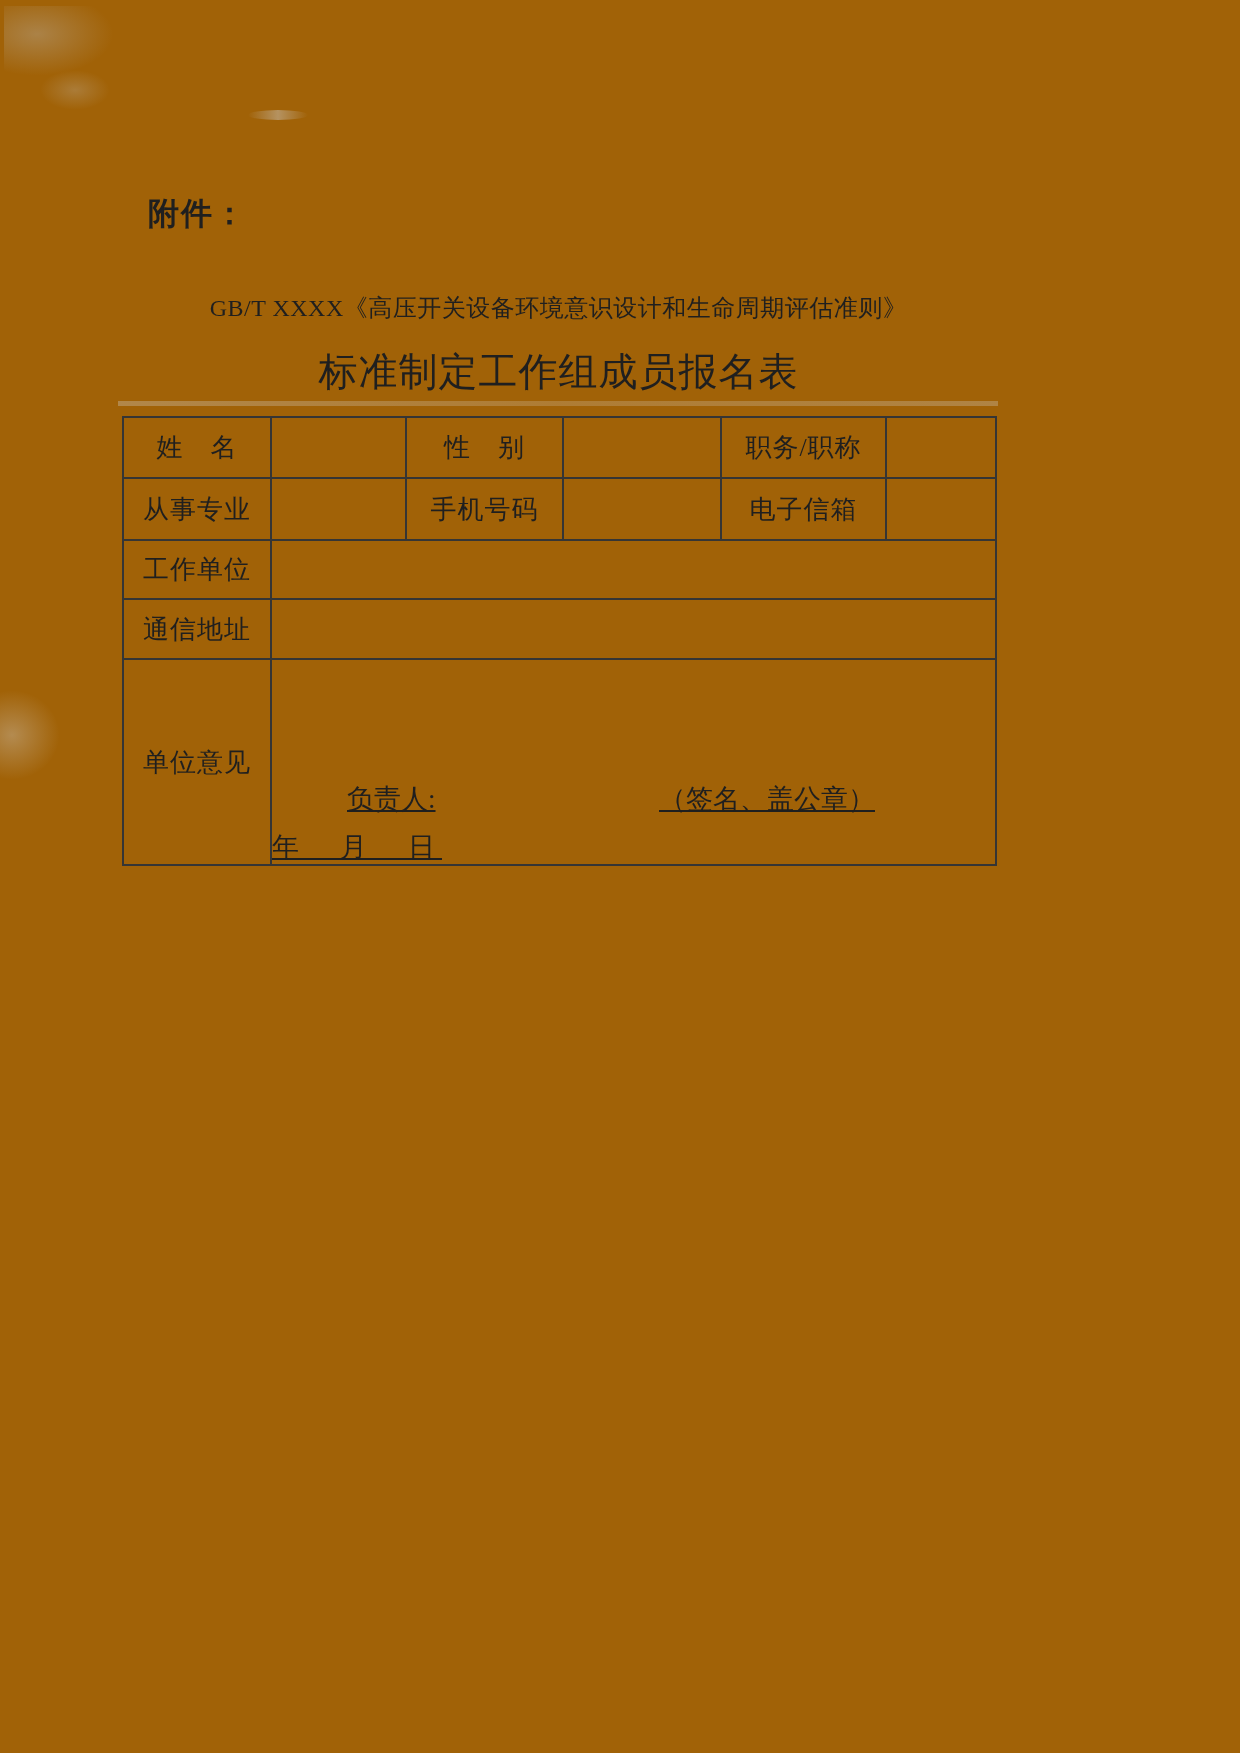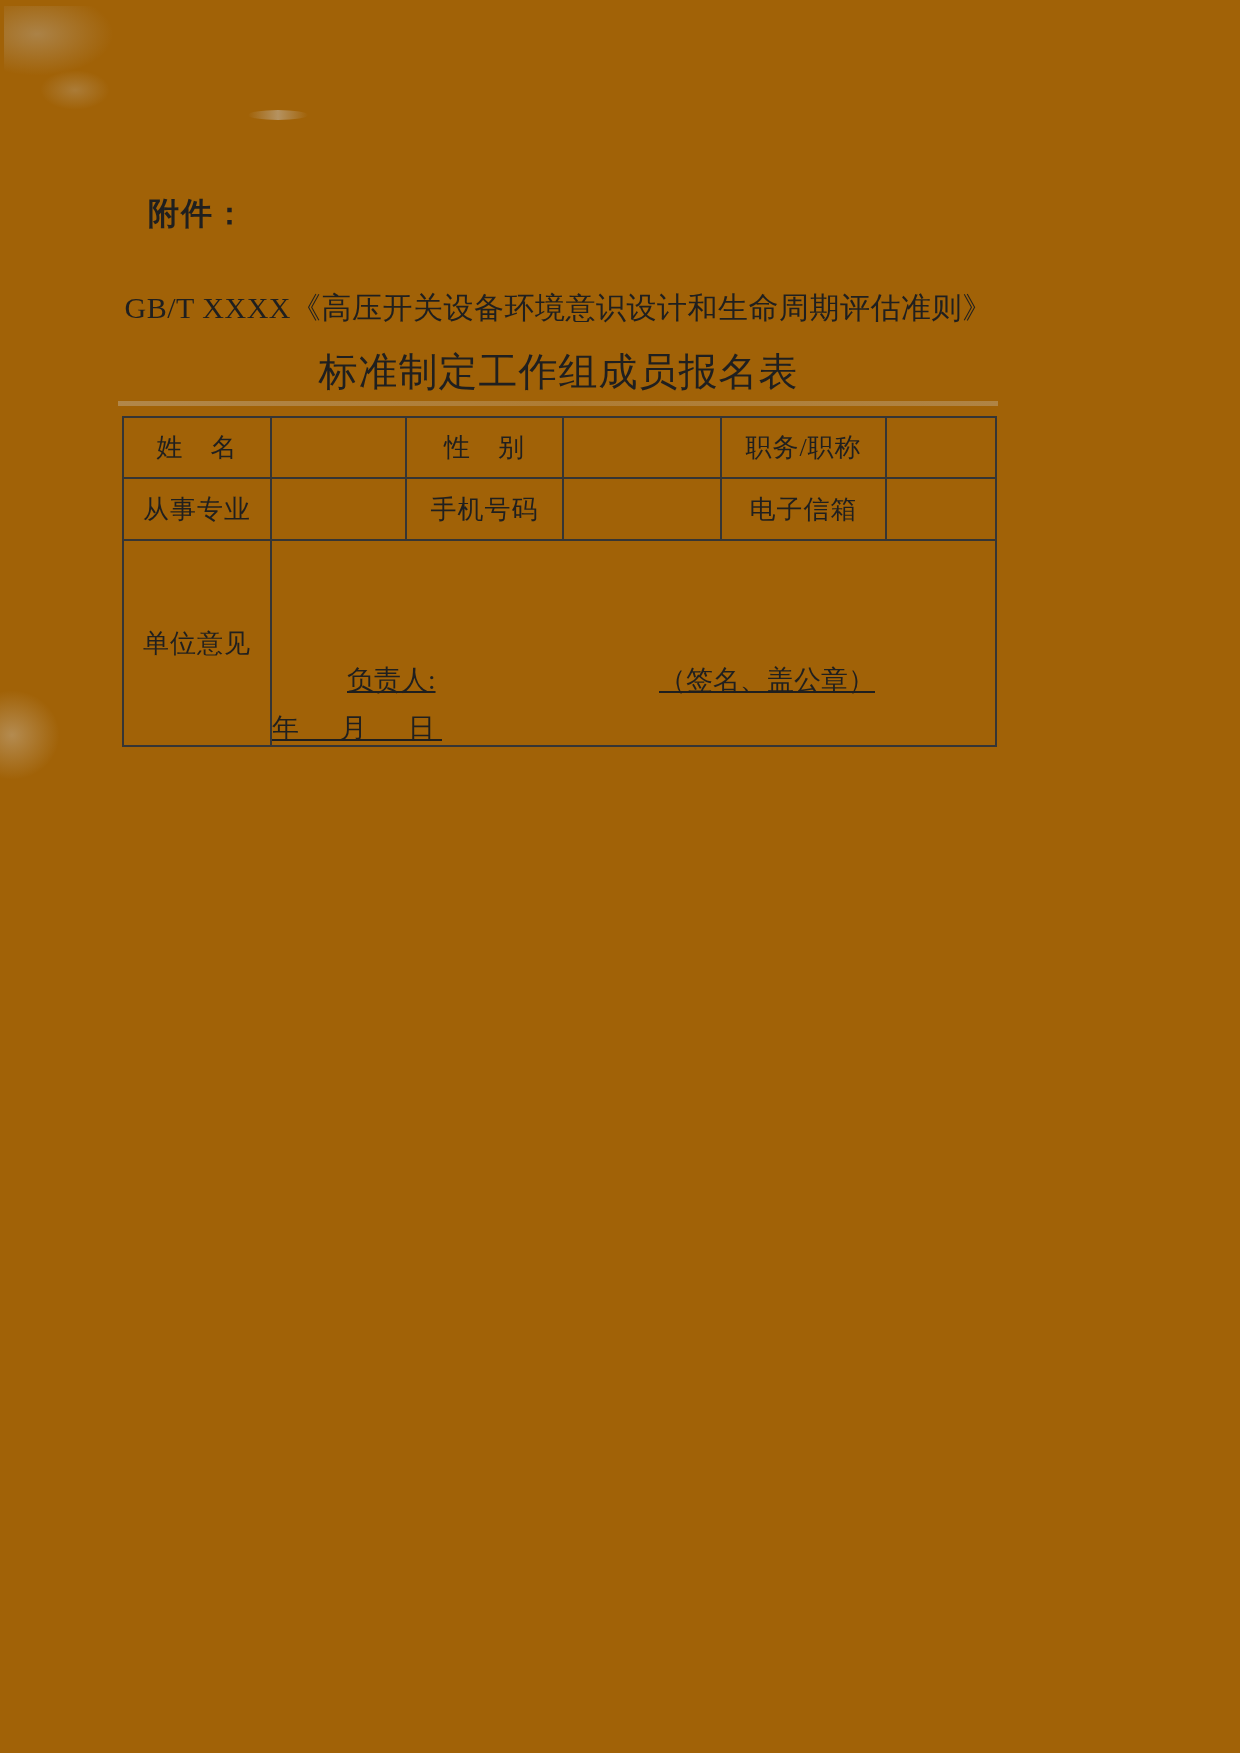--- a/index.html
+++ b/index.html
@@ -43,21 +43,21 @@
     font-weight:bold;
     font-size:31px;
     letter-spacing:2px;
   }
 
   .content {
     position:absolute; left:122px; top:288px; width:873px;
   }
   .title1 {
     text-align:center;
-    font-size:30px;
+    font-size:24px;
     line-height:40px;
     white-space:nowrap;
     letter-spacing:0.5px;
   }
   .title2 {
     text-align:center;
     font-size:39px;
     line-height:40px;
     margin-top:24px;
     letter-spacing:1px;
@@ -141,21 +141,29 @@
 
       <tr class="h2">
         <td class="lbl">从事专业</td>
         <td class="val"></td>
         <td class="lbl">手机号码</td>
         <td class="val"></td>
         <td class="lbl">电子信箱</td>
         <td class="val"></td>
       </tr>
 
+      <tr class="h3">
+        <td class="lbl">工作单位</td>
+        <td class="val" colspan="5"></td>
+      </tr>
 
+      <tr class="h4">
+        <td class="lbl">通信地址</td>
+        <td class="val" colspan="5"></td>
+      </tr>
 
       <tr class="h5">
         <td class="lbl">单位意见</td>
         <td class="opinion-cell" colspan="5">
           <div class="op-line1">
             <span>负责人:</span>
             <span>（签名、盖公章）</span>
           </div>
           <div class="op-line2">年　月　日</div>
         </td>

